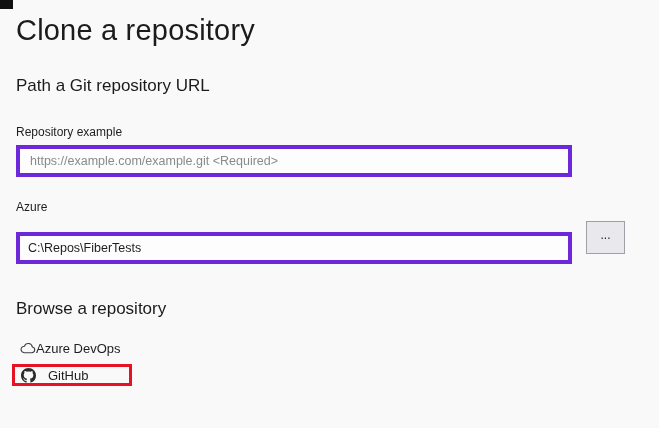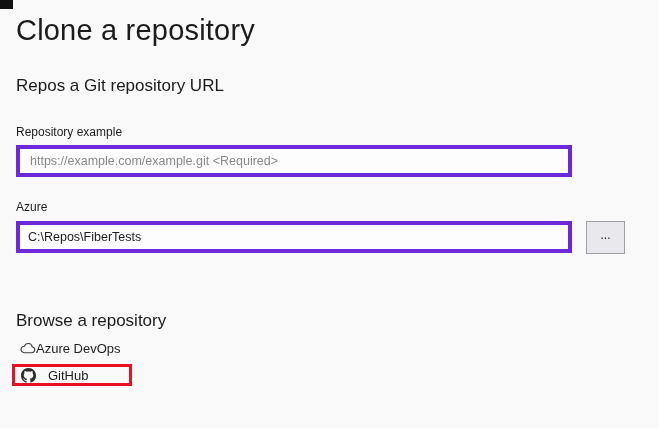--- a/index.html
+++ b/index.html
@@ -18,42 +18,42 @@
   .page-title {
     position:absolute; left:16px; top:14px;
     font-size:29px; font-weight:400; color:#1b1b1b;
     letter-spacing:0.2px;
   }
   .section-heading {
     position:absolute; left:16px;
     font-size:17px; font-weight:400; color:#1b1b1b;
   }
   #url-heading    { top:76px; }
-  #browse-heading { top:311px; }
+  #browse-heading { top:299px; }
 
   .field-label {
     position:absolute; left:16px;
     font-size:12px; color:#1e1e1e;
   }
   #repo-location-label { top:125px; }
   #path-label          { top:200px; }
 
   input.text-field {
     position:absolute; left:16px; width:556px; height:32px;
     box-sizing:border-box;
     border:4px solid #6d28d9;
     background:#fdfdfd;
     font-family:"Liberation Sans", sans-serif;
     font-size:12.5px; color:#1e1e1e;
     padding:0 10px;
     outline:none;
   }
   input.text-field::placeholder { color:#8a8a8a; opacity:1; }
   #url-input  { top:145px; }
-  #path-input { top:221px;padding-left:8px; }
+  #path-input { top:232px;padding-left:8px; }
 
   .browse-btn {
     position:absolute; left:586px; top:221px;
     width:39px; height:33px;
     box-sizing:border-box;
     background:#e9e9ed;
     border:1px solid #9fa0a6;
     font-family:"Liberation Sans", sans-serif;
     font-size:12px; color:#1e1e1e;
     line-height:1;
@@ -83,21 +83,21 @@
   .icon-wrap { display:flex; align-items:center; justify-content:center; width:16px; height:16px; flex:0 0 16px; }
   .item-label { line-height:1; }
 </style>
 </head>
 <body>
 
 <div class="corner-mark"></div>
 
 <div class="page-title">Clone a repository</div>
 
-<div class="section-heading" id="url-heading">Repos a Git repository URL</div>
+<div class="section-heading" id="url-heading">Path a Git repository URL</div>
 
 <label class="field-label" id="repo-location-label">Repository example</label>
 <input class="text-field" id="url-input" type="text" placeholder="https://example.com/example.git &lt;Required&gt;" style="">
 
 <label class="field-label" id="path-label">Azure</label>
 <input class="text-field" id="path-input" type="text" value="C:\Repos\FiberTests" style="">
 
 <button class="browse-btn">...</button>
 
 <div class="section-heading" id="browse-heading">Browse a repository</div>

